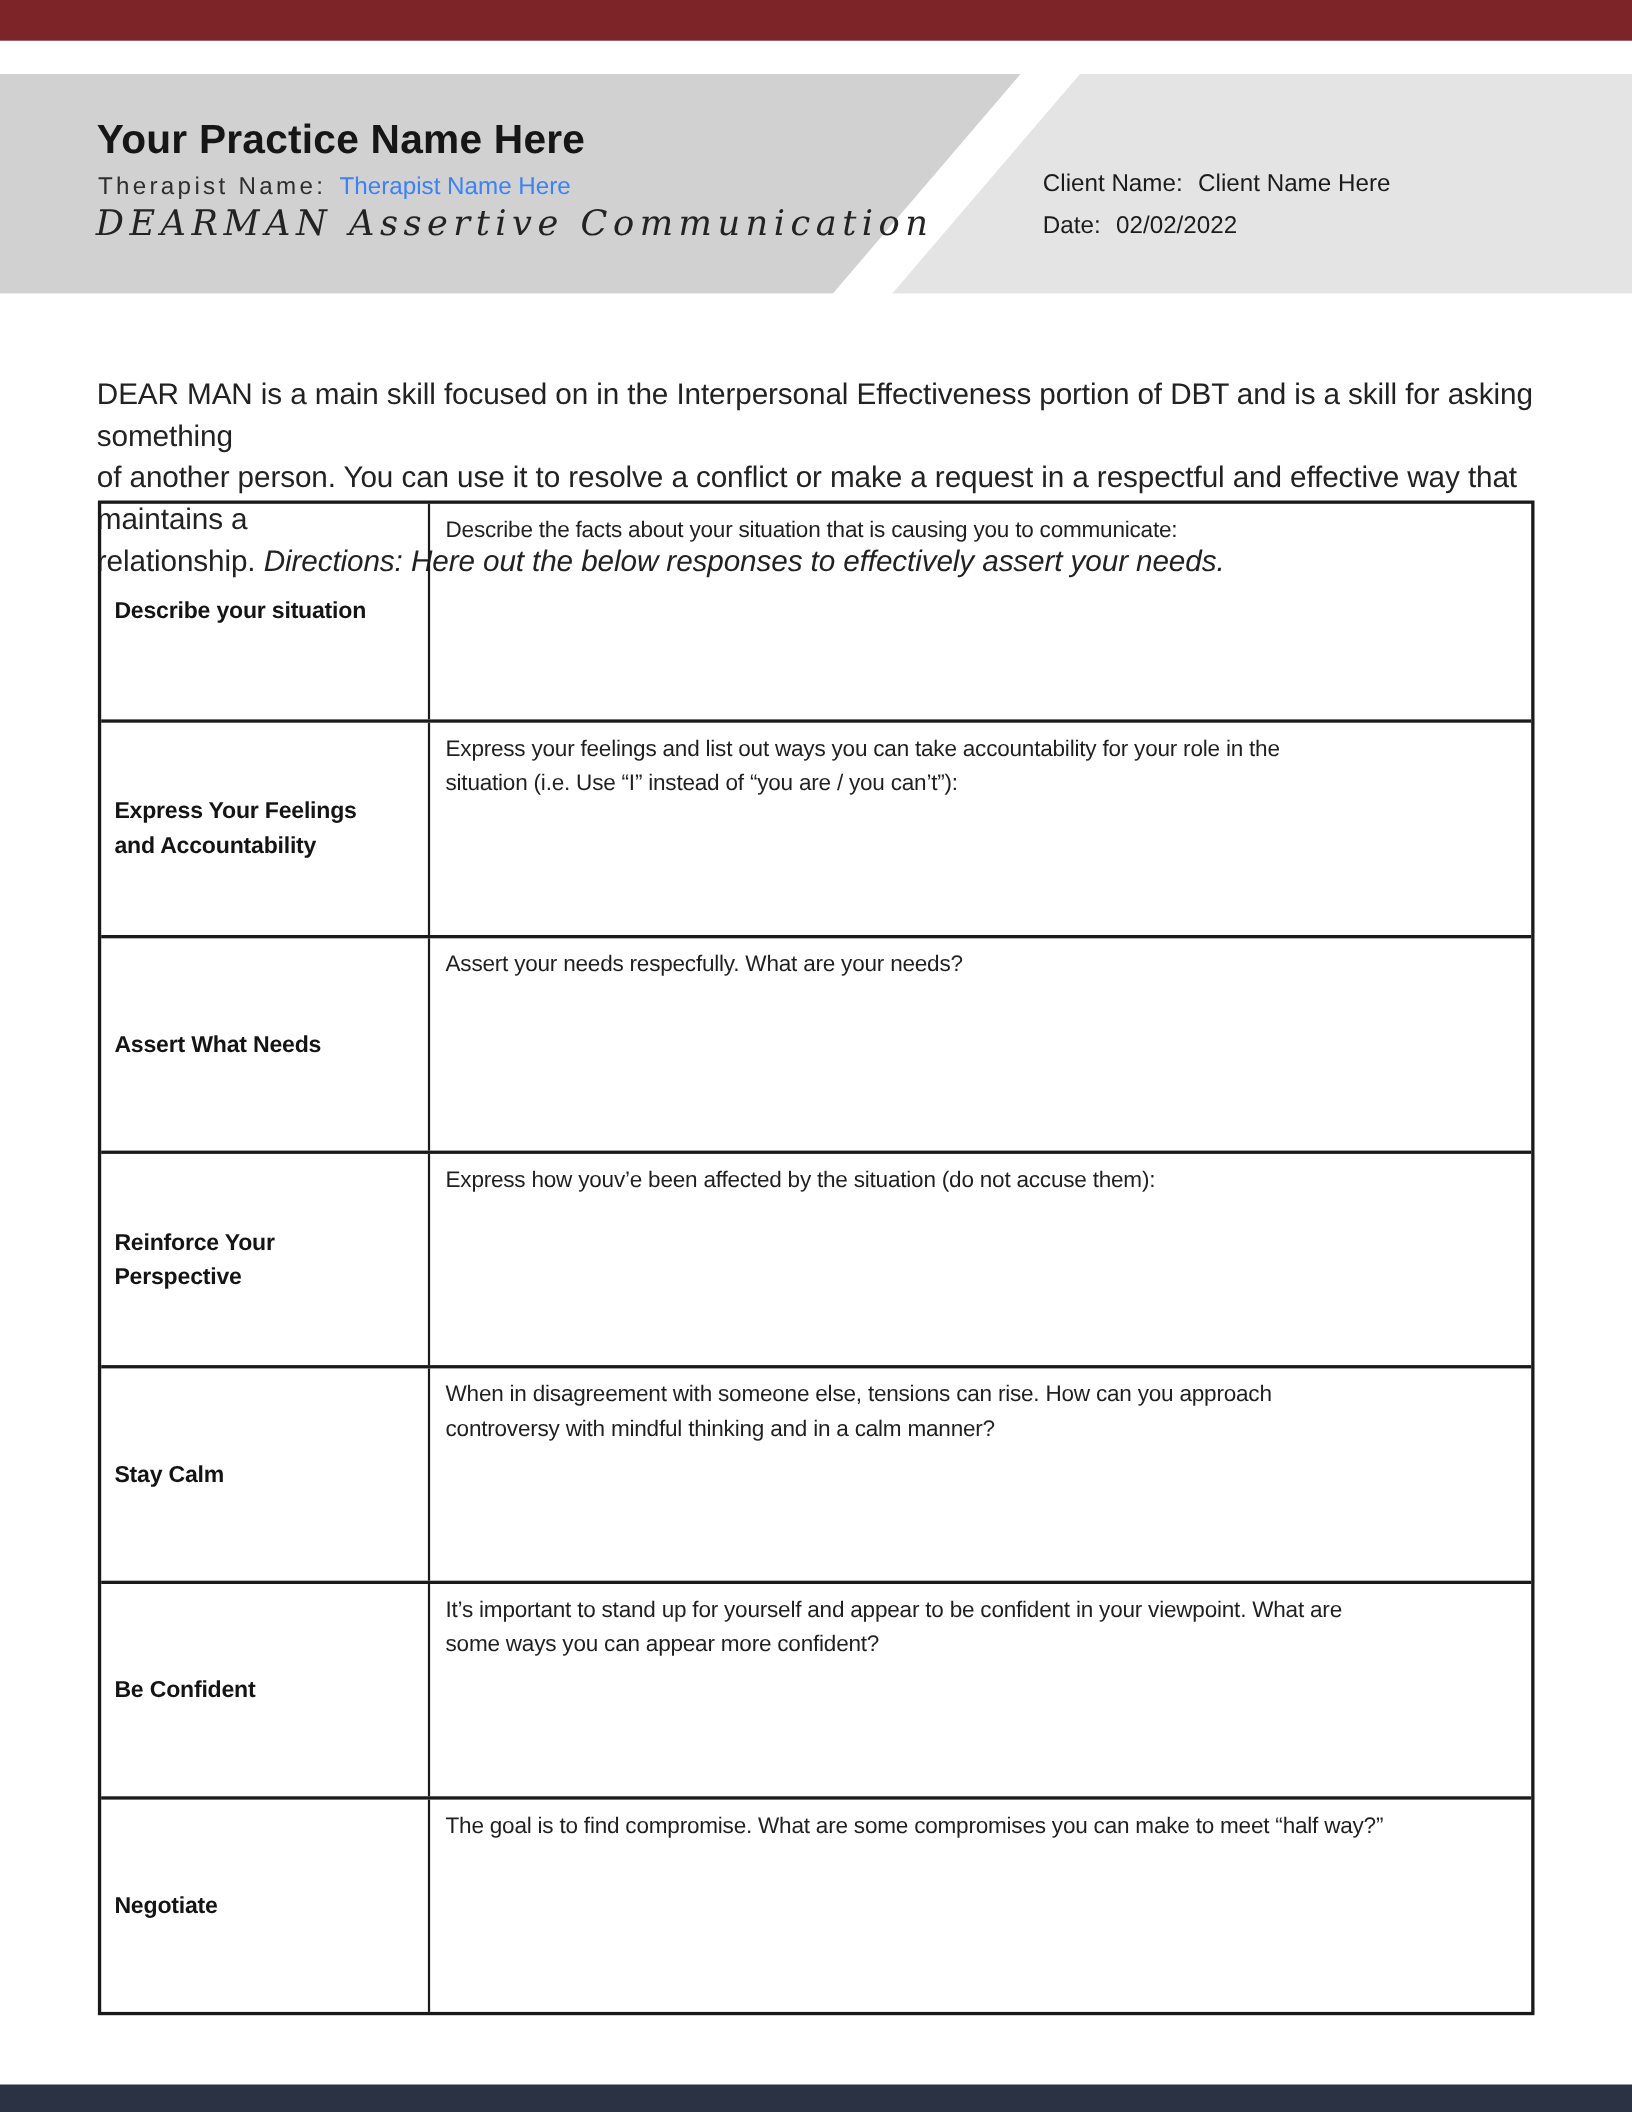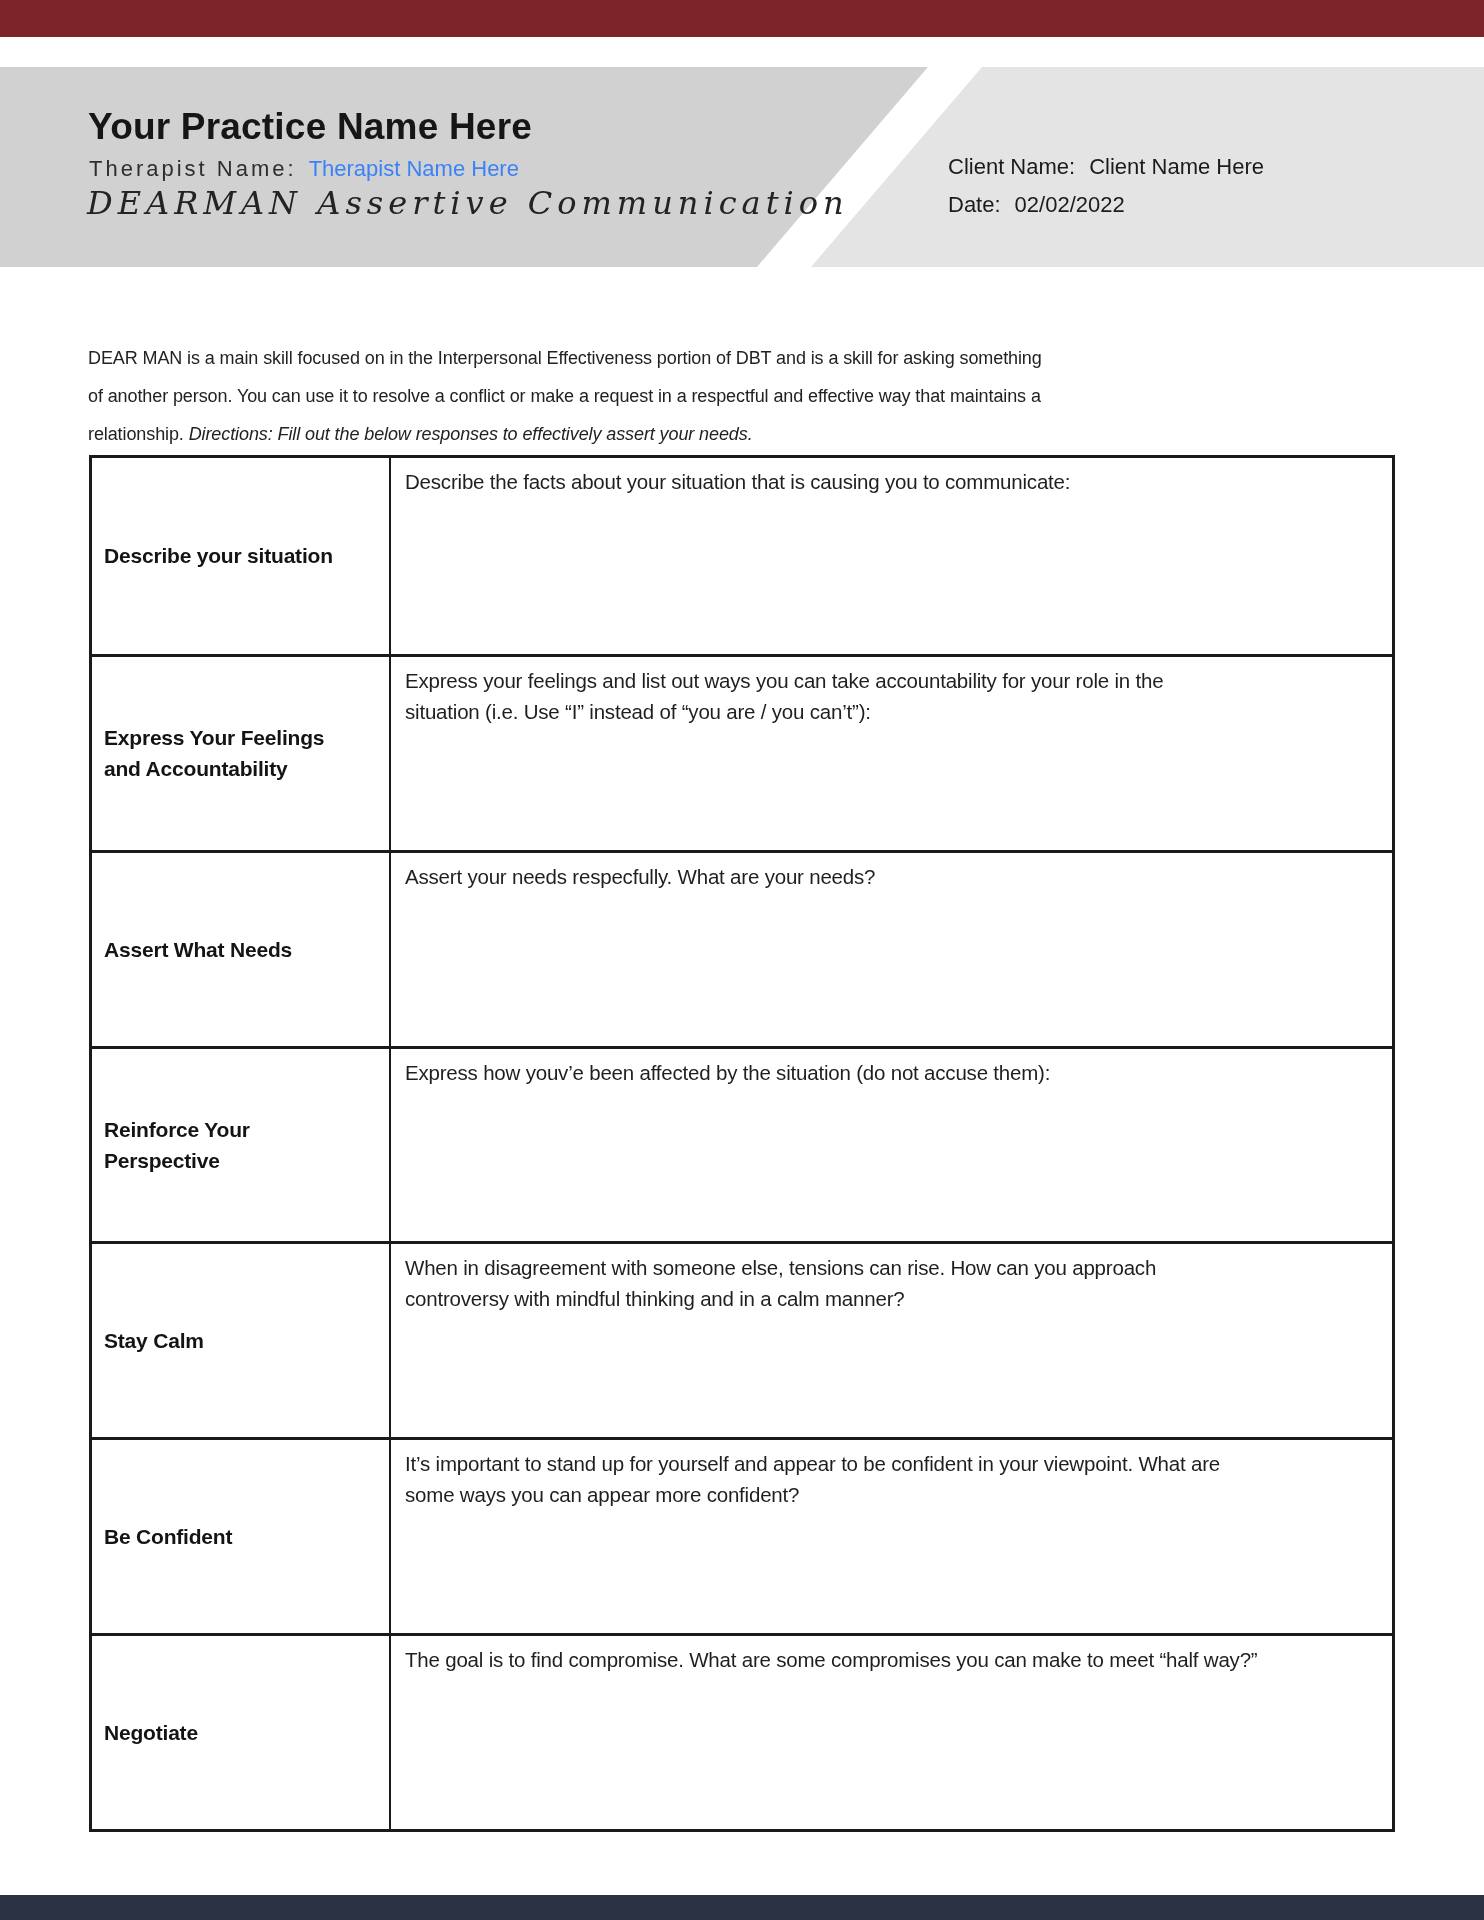--- a/index.html
+++ b/index.html
@@ -28,21 +28,21 @@
   .therapist-label{letter-spacing:3px;color:#2e2e2e;text-align:center;}
   .therapist-value{margin-left:12px;letter-spacing:0;color:#3b82f6;}
   .worksheet-title{position:absolute;left:87px;top:184px;
     font-family:"DejaVu Serif",serif;font-style:italic;font-size:32px;
     letter-spacing:5px;color:#232323;line-height:1.2;}
 
   .client-block{position:absolute;left:948px;top:148px;font-size:22px;line-height:38px;color:#1b1b1b;}
   .client-row{white-space:nowrap;}
   .hdr-value{margin-left:14px;}
 
-  .intro{position:absolute;left:88px;top:301px;width:1312px;font-size:18px;
+  .intro{position:absolute;left:88px;top:301px;width:1312px;font-size:27px;
     line-height:38px;letter-spacing:-0.1px;color:#222;white-space:pre-line;}
   .intro .directions{font-style:italic;}
 
   .wtable{position:absolute;left:89px;top:455px;width:1306px;height:1377px;
     border:3px solid var(--border);display:grid;grid-template-rows:repeat(7,1fr);}
   .wrow{display:grid;grid-template-columns:299px 1fr;min-height:0;}
   .wrow + .wrow{border-top:3px solid var(--border);}
   .cell-label{border-right:2px solid var(--border);display:flex;align-items:center;
     padding:0 14px 0 12px;font-weight:bold;font-size:21px;line-height:31px;
     letter-spacing:-0.2px;color:#141414;white-space:pre-line;}
@@ -74,21 +74,21 @@
     <span>Client Name:</span><span class="hdr-value">Client Name Here</span>
   </div>
   <div class="client-row">
     <span>Date:</span><span class="hdr-value">02/02/2022</span>
   </div>
 </div>
 
 <div class="intro">
   <span>DEAR MAN is a main skill focused on in the Interpersonal Effectiveness portion of DBT and is a skill for asking something
 of another person. You can use it to resolve a conflict or make a request in a respectful and effective way that maintains a
-relationship. </span><span class="directions">Directions: Fill out the below responses to effectively assert your needs.</span>
+relationship. </span><span class="directions">Directions: Here out the below responses to effectively assert your needs.</span>
 </div>
 
 <div class="wtable">
 
   <div class="wrow">
     <div class="cell-label">Describe your situation</div>
     <div class="cell-body">
       <div class="prompt">Describe the facts about your situation that is causing you to communicate:</div>
       <div class="response-area"></div>
     </div>

